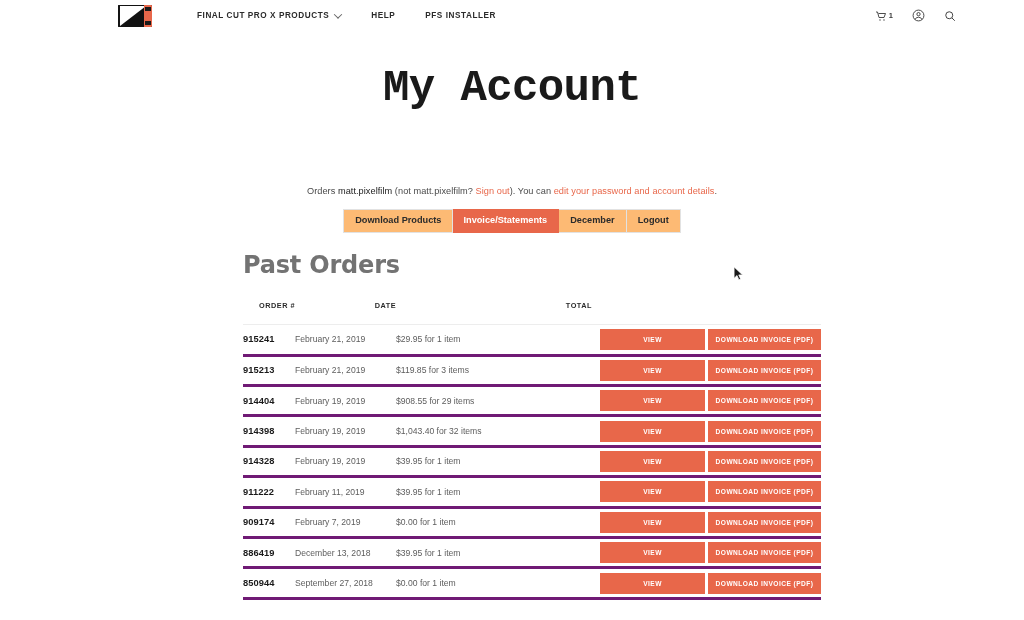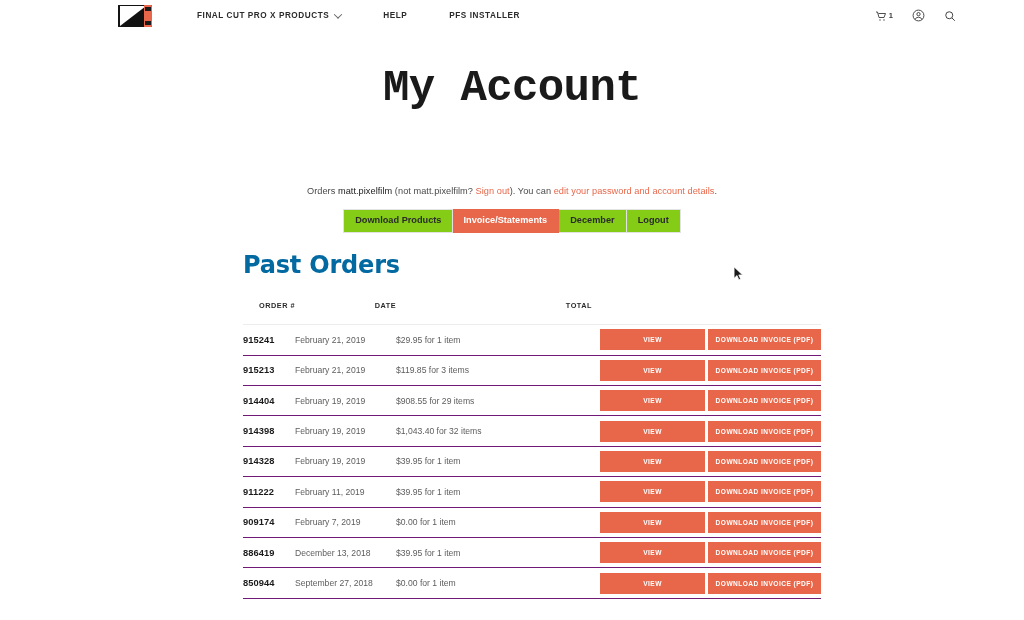--- a/index.html
+++ b/index.html
@@ -73,21 +73,21 @@
     position: absolute;
     left: 0; top: 0;
     width: 7px; height: 100%;
     background: #141414;
   }
 
   .nav-menu {
     display: flex;
     align-items: center;
     margin-left: 45px;
-    gap: 42px;
+    gap: 30px;
   }
   .nav-item {
     font-size: 8.2px;
     letter-spacing: 0.55px;
     color: #2b2b2b;
     text-transform: uppercase;
     font-weight: 600;
     white-space: nowrap;
     display: flex;
     align-items: center;
@@ -158,21 +158,21 @@
     display: flex;
     justify-content: center;
     margin-top: 13px;
   }
   .tab {
     font-size: 9.2px;
     font-weight: 700;
     padding: 6px 11px 7px;
     border: 1px solid #e2e2e2;
     border-left-width: 0;
-    background: #84cc16;
+    background: #fdba74;
     color: #2b2b2b;
     cursor: pointer;
     line-height: 1;
     white-space: nowrap;
   }
   .tab:first-child { border-left-width: 1px; }
   .tab.active {
     background: #e8674a;
     color: #ffffff;
     border-color: #e8674a;
@@ -182,21 +182,21 @@
   
   .orders-wrap {
     width: 578px;
     margin: 0 auto;
     margin-left: 243px;
     margin-top: 18px;
   }
   .section-title {
     font-size: 24px;
     font-weight: 800;
-    color: #0369a1;
+    color: #737373;
     letter-spacing: -0.2px;
     margin: 0 0 22px 0;
     font-family: "DejaVu Sans", sans-serif;
   }
 
   table.orders {
     width: 100%;
     border-collapse: collapse;
     table-layout: fixed;
   }
@@ -206,21 +206,21 @@
     font-weight: 700;
     letter-spacing: 0.5px;
     text-transform: uppercase;
     color: #2b2b2b;
     padding: 0 0 14px 0;
     border-bottom: 1px solid #ededed;
   }
   table.orders td {
     padding: 0;
     height: 30.4px;
-    border-bottom: 1px solid #701a75;
+    border-bottom: 3px solid #701a75;
     vertical-align: middle;
   }
   .col-order   { width: 52px; }
   .col-date    { width: 101px; margin-left: 35px; }
   .col-total   { width: 196px; }
   .col-actions { width: 229px; }
 
   .cell-order {
     font-size: 9.3px;
     font-weight: 700;

